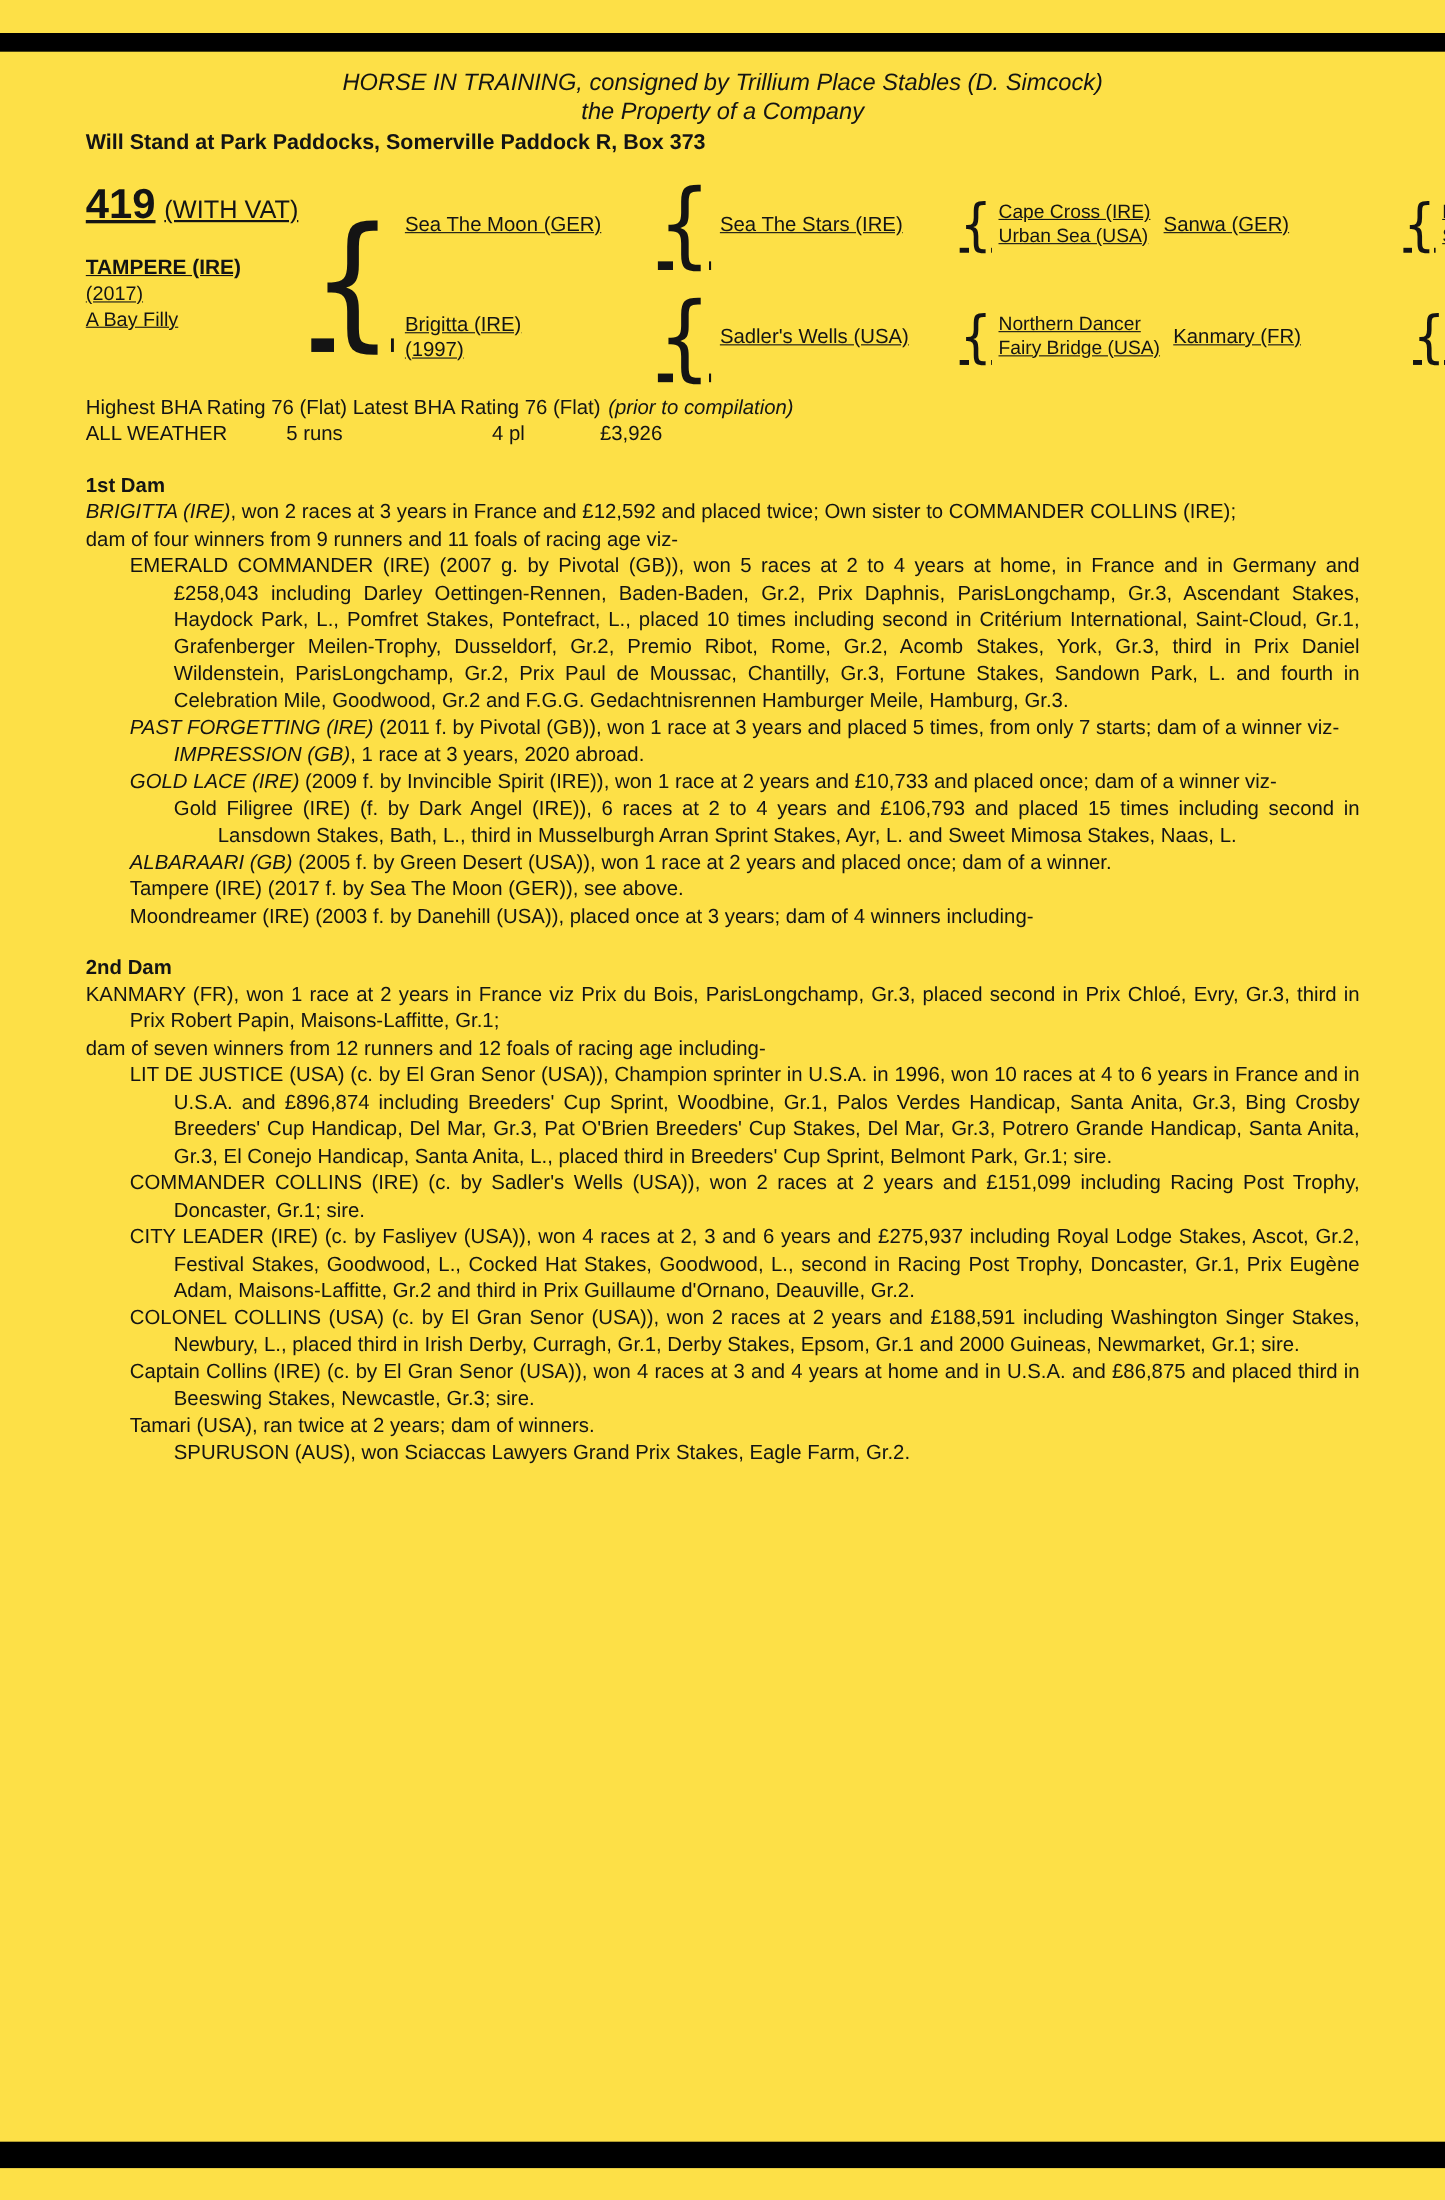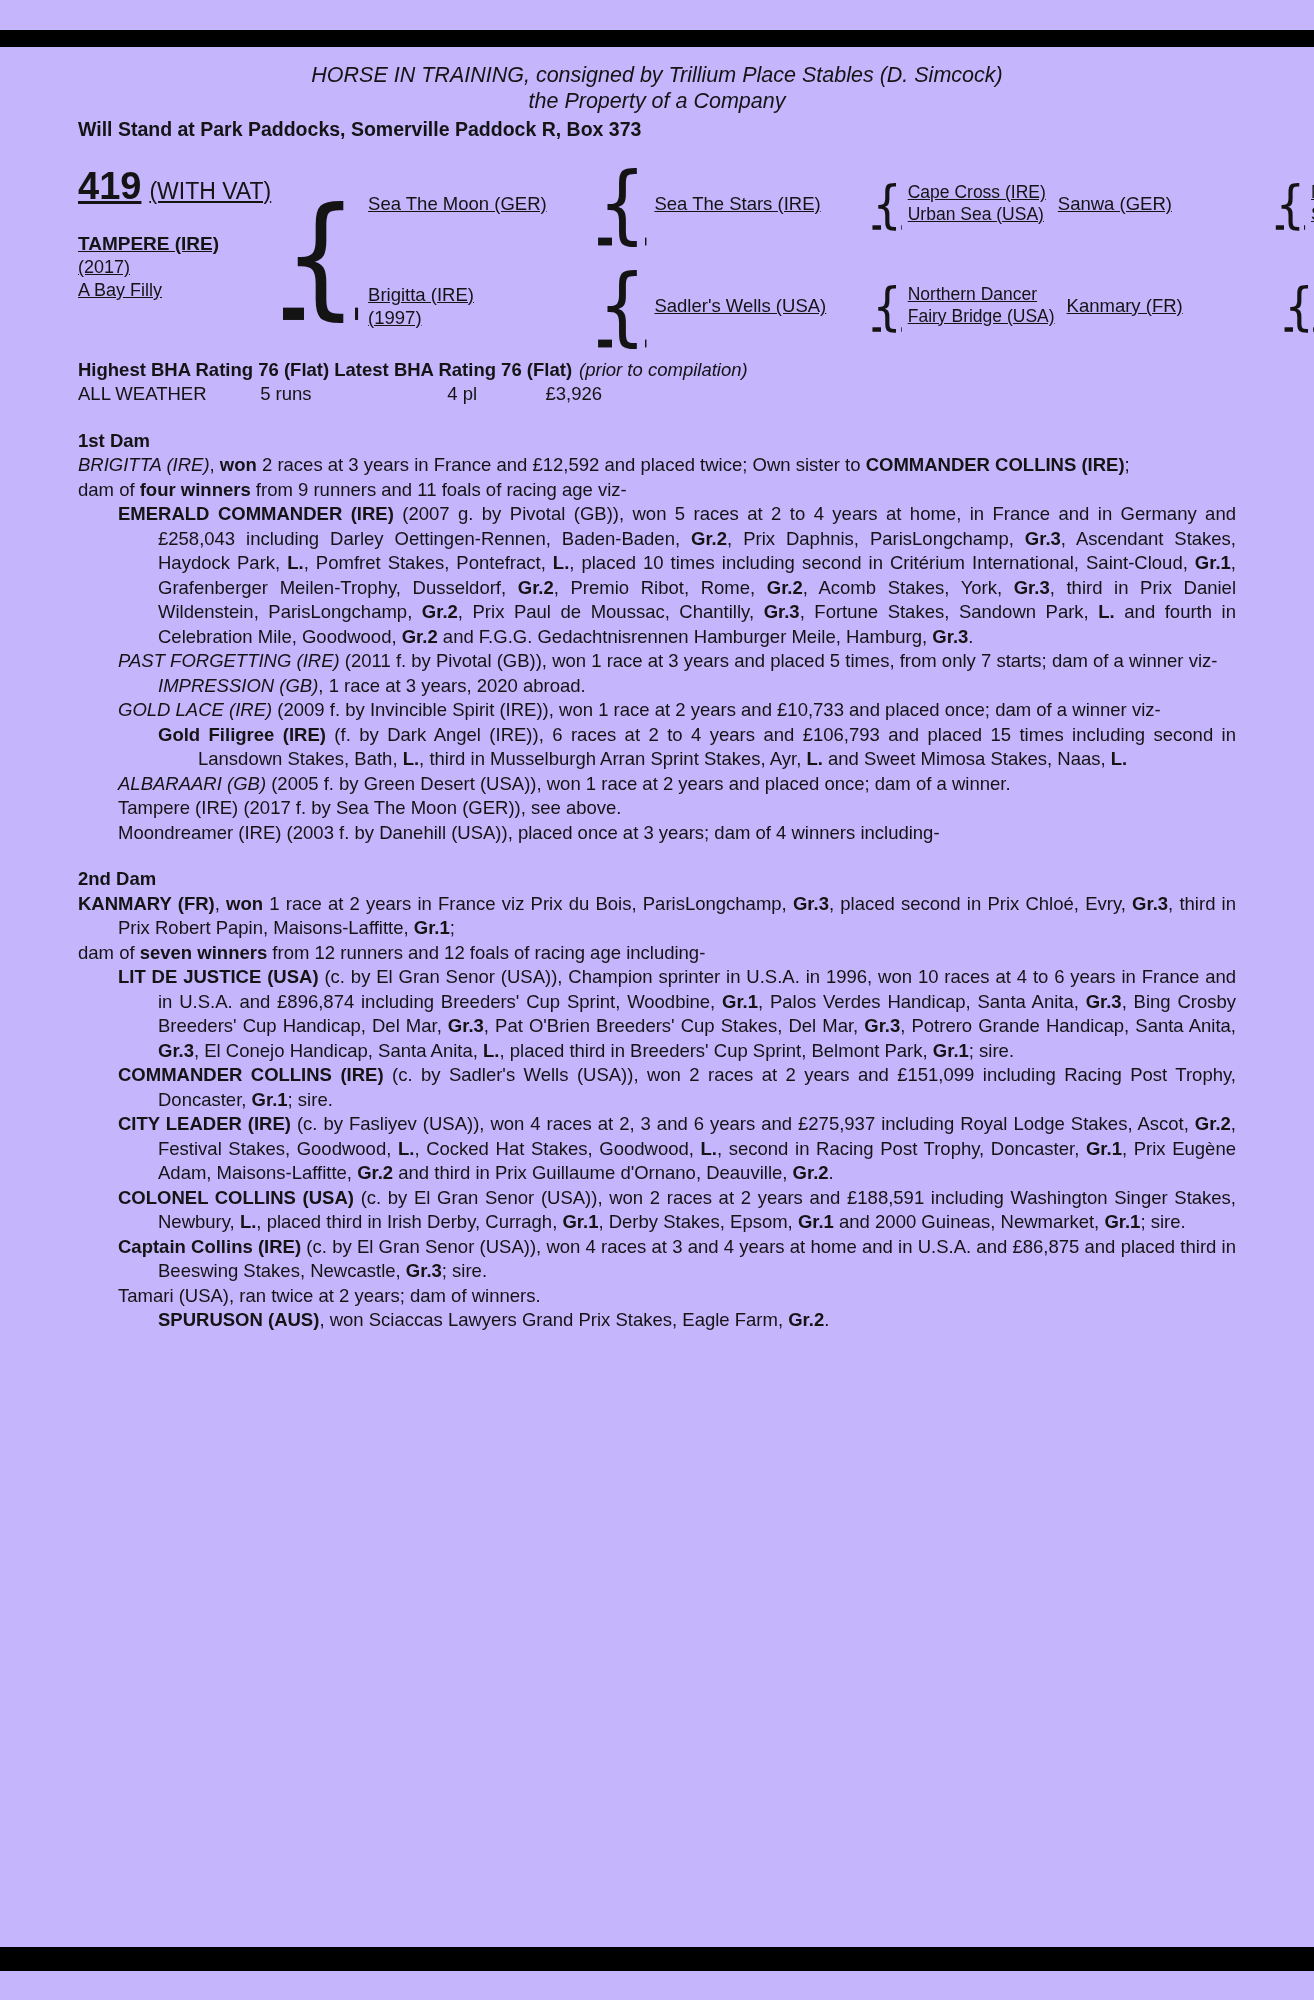--- a/index.html
+++ b/index.html
@@ -1,21 +1,21 @@
 <!DOCTYPE html>
 <html><head>
 <meta charset="utf-8">
 <style>
   * { box-sizing: border-box; }
   html, body { margin: 0; padding: 0; background: #ffffff; }
   .page {
     position: relative;
     width: 1314px;
     height: 2000px;
-    background: #c4b5fd;
+    background: #fde047;
     font-family: "Liberation Sans", "DejaVu Sans", sans-serif;
     font-size: 18.5px;
     line-height: 24.5px;
     color: #141414;
     overflow: hidden;
   }
   .bar { position: absolute; left: 0; width: 100%; background: #000; }
   .bar-top { top: 30px; height: 17px; }
   .bar-bottom { top: 1947px; height: 24px; }
 
@@ -56,21 +56,21 @@
 
   .race-record { margin: 30px 0 0 0; }
   .rating-line { margin: 14px 0 0 0; }
   .rating-line .i { margin-left: 7px; }
   .stats-row { margin: 0; }
   .st { display: inline-block; }
   .st0 { width: 177px; }
   .st1 { width: 182px; }
   .st2 { width: 93px; }
 
-  .b { font-weight: bold; }
+  .b { font-weight: normal; }
   .i { font-style: italic; }
 
   .sections { margin-top: 10px; }
   .section-heading { font-weight: bold; margin: 22px 0 0 0; }
   .cat-par { margin: 0; text-align: justify; }
   .level-0 { padding-left: 40px; text-indent: -40px; }
   .level-1 { padding-left: 80px; text-indent: -40px; }
   .level-2 { padding-left: 120px; text-indent: -40px; }
 </style>
 </head>

